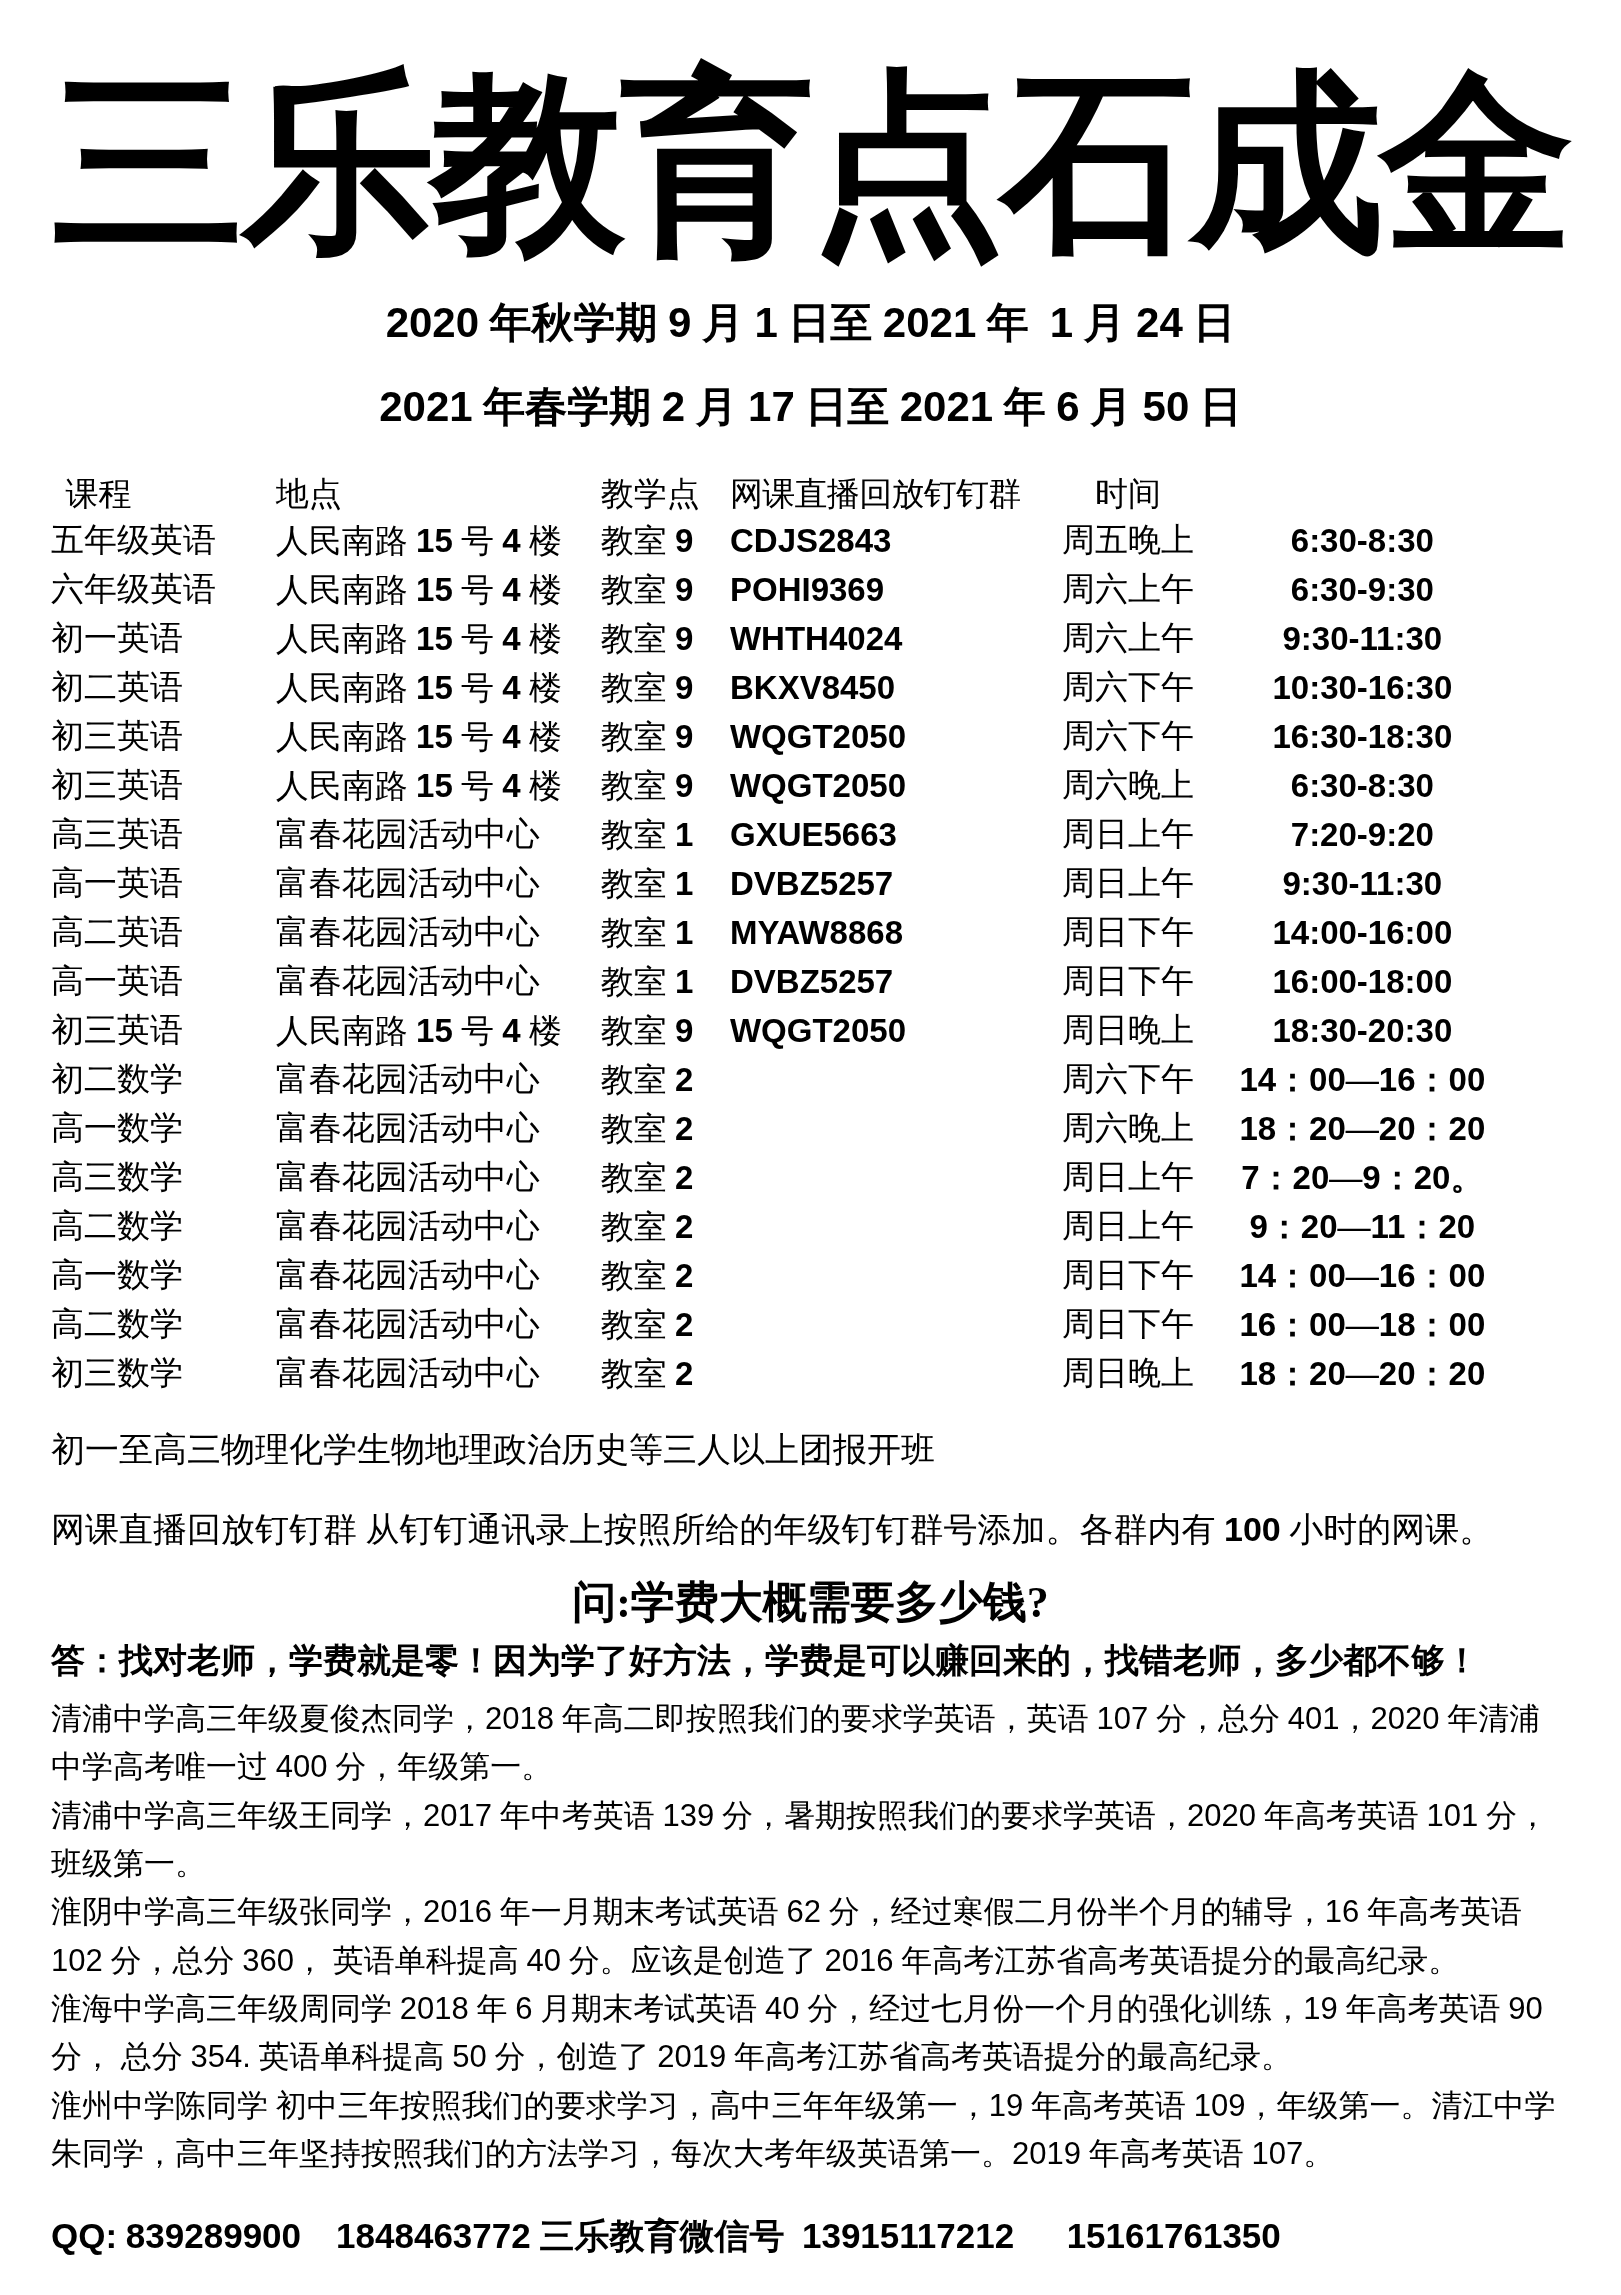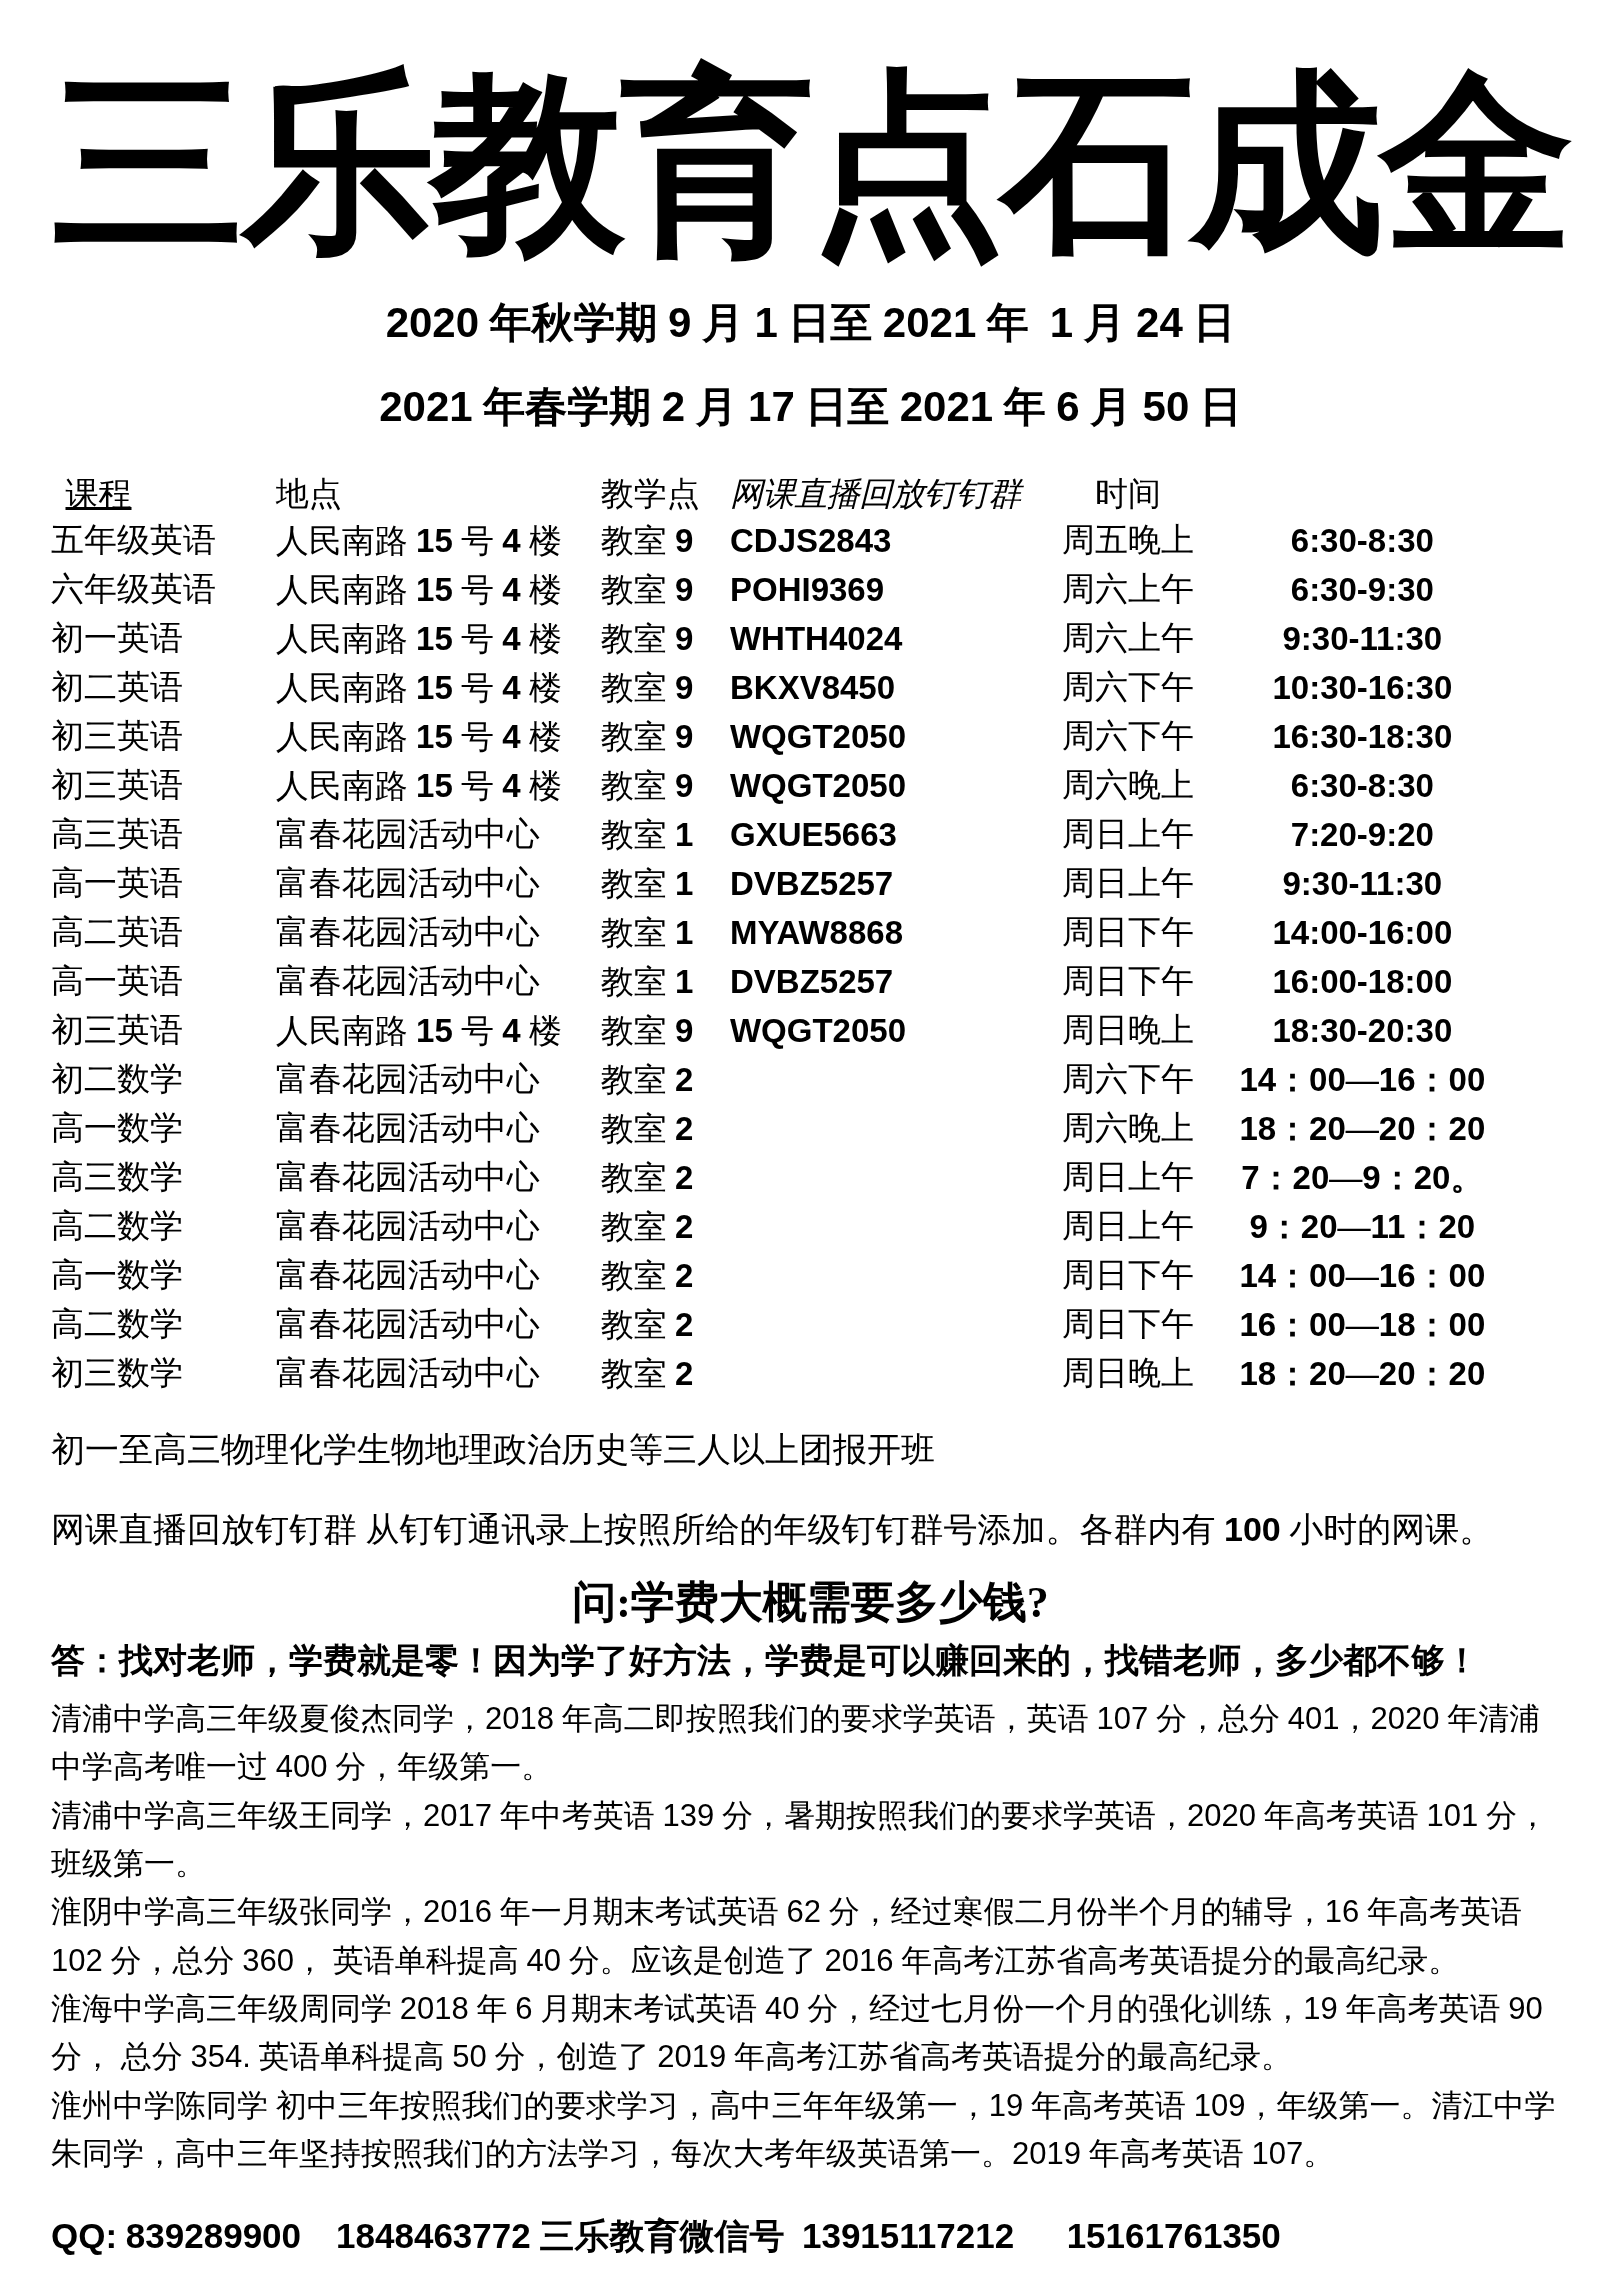--- a/index.html
+++ b/index.html
@@ -26,25 +26,25 @@
 
   
   .schedule { margin-top:45px; font-size:33px; }
   .srow {
     display:grid;
     grid-template-columns:14.8% 21.4% 8.5% 19.7% 13% 1fr;
     height:49px; line-height:49px; align-items:center;
     white-space:nowrap;
   }
   .srow.head { height:43px; line-height:43px; }
-  .head .col-course { padding-left:14.5px;text-decoration:underline; }
+  .head .col-course { padding-left:14.5px; }
   .col-day { text-align:center; }
   .col-time { text-align:center; padding-right:72px; font-weight:700; }
   .head .col-time { font-weight:400; padding-right:0; text-align:left; padding-left:4.2%; }
-  .head .col-group { letter-spacing:-0.7px;font-style:italic; }
+  .head .col-group { letter-spacing:-0.7px; }
 
   
   .note-center { text-align:left; font-size:34px; margin-top:30px; line-height:1.3; }
   .note { font-size:34px; margin-top:32px; line-height:1.5; }
 
   
   .faq-q { text-align:center; font-size:44px; font-weight:700; margin-top:20px; line-height:1.25; }
   .faq-a { font-size:34px; font-weight:700; margin-top:7.2px; line-height:1.4; }
 
   

